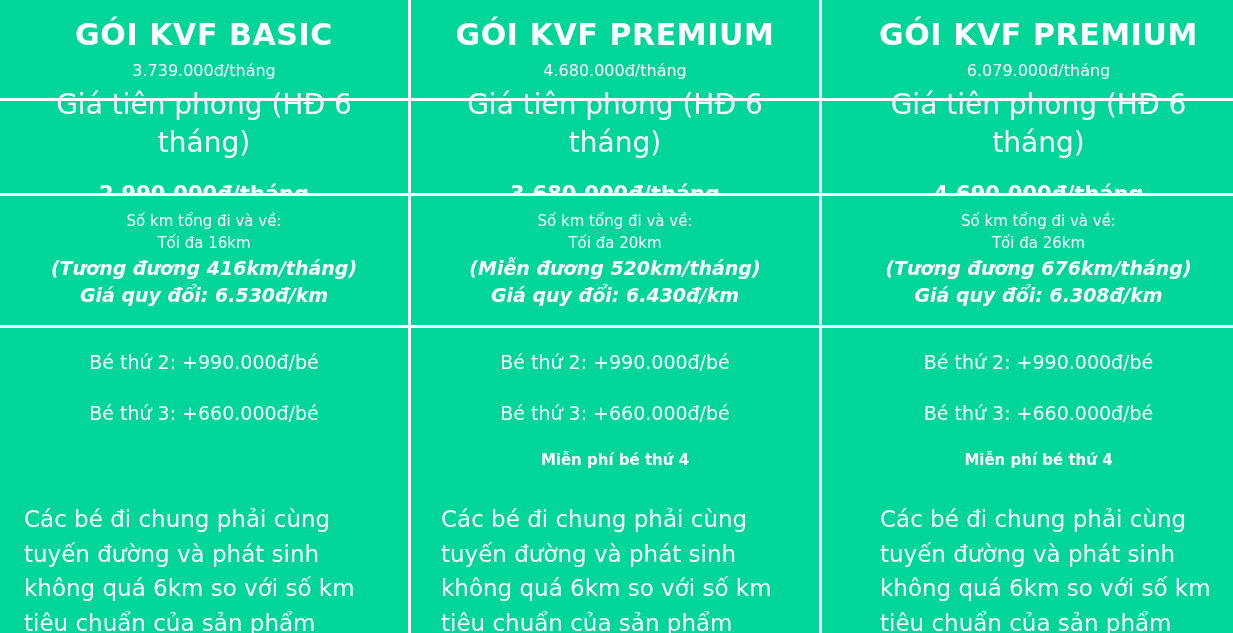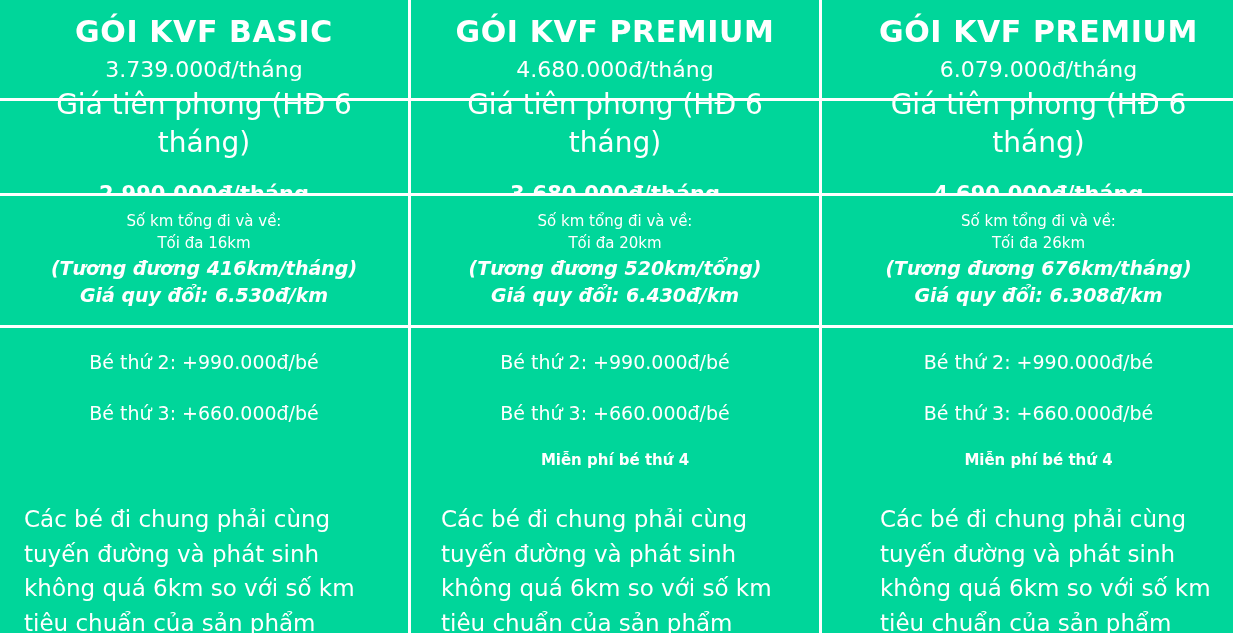--- a/index.html
+++ b/index.html
@@ -45,21 +45,21 @@
 
   
   .pkg-name {
     font-size: 30px;
     font-weight: bold;
     letter-spacing: 0.6px;
     line-height: 1.15;
     margin-bottom: 8px;
   }
   .pkg-price {
-    font-size: 22px;
+    font-size: 16px;
     font-weight: normal;
     line-height: 1.2;
   }
 
   
   .promo-label {
     font-size: 28px;
     line-height: 1.35;
     margin-bottom: 18px;
   }
@@ -143,21 +143,21 @@
 
   <div class="cell">
     <div class="km-line">Số km tổng đi và về:</div>
     <div class="km-line">Tối đa 16km</div>
     <div class="km-bold-italic">(Tương đương 416km/tháng)</div>
     <div class="km-bold-italic">Giá quy đổi: 6.530đ/km</div>
   </div>
   <div class="cell">
     <div class="km-line">Số km tổng đi và về:</div>
     <div class="km-line">Tối đa 20km</div>
-    <div class="km-bold-italic">(Tương đương 520km/tổng)</div>
+    <div class="km-bold-italic">(Miễn đương 520km/tháng)</div>
     <div class="km-bold-italic">Giá quy đổi: 6.430đ/km</div>
   </div>
   <div class="cell last-col">
     <div class="km-line">Số km tổng đi và về:</div>
     <div class="km-line">Tối đa 26km</div>
     <div class="km-bold-italic">(Tương đương 676km/tháng)</div>
     <div class="km-bold-italic">Giá quy đổi: 6.308đ/km</div>
   </div>
 
   <div class="cell children last-row">

